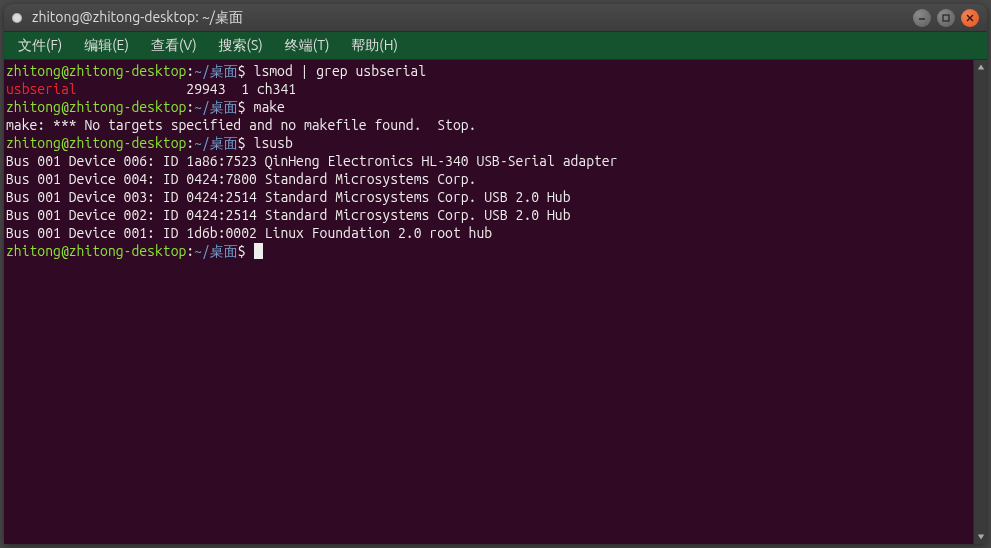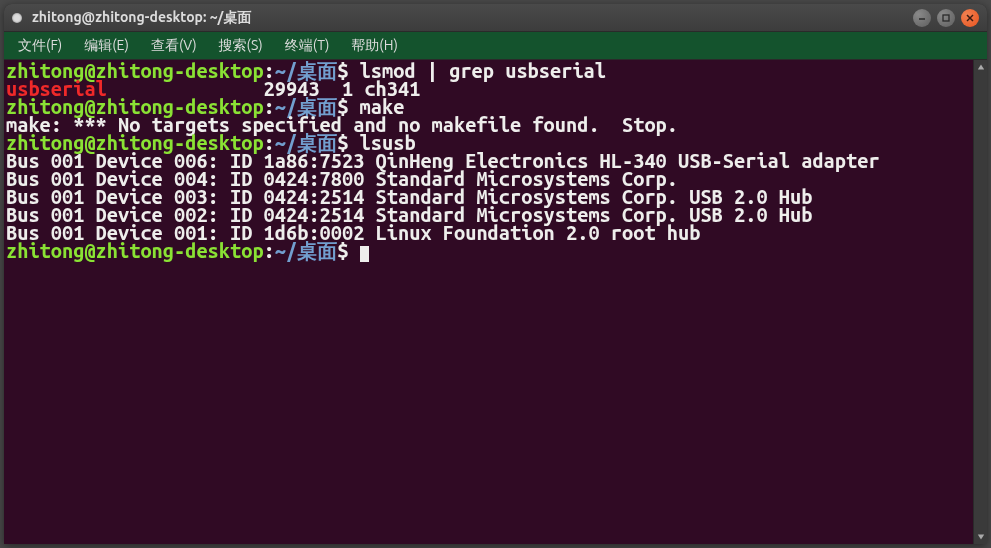--- a/index.html
+++ b/index.html
@@ -37,21 +37,21 @@
     }
     .titlebar .app-icon {
       width: 10px;
       height: 10px;
       border-radius: 50%;
       background: #dcdcdc;
       margin-right: 10px;
       box-shadow: inset 0 0 2px rgba(0,0,0,0.5);
     }
     .titlebar .title-text {
-      font-weight: bold;
+      font-weight: normal;
       flex: 1;
     }
     .window-controls {
       display: flex;
       gap: 6px;
     }
     .win-btn {
       width: 18px;
       height: 18px;
       border-radius: 50%;
@@ -94,26 +94,25 @@
       flex: 1;
       background: #2d0922;
       background: #300a24;
       display: flex;
       position: relative;
     }
     .terminal-content {
       flex: 1;
       padding: 2px 2px;
       font-family: "Ubuntu Mono", "DejaVu Sans Mono", monospace;
-      font-size: 20px;
+      font-size: 14px;
       line-height: 18px;
       white-space: pre;
       color: #eeeeec;
       overflow: hidden;
-      font-weight: bold;
     }
     .scrollbar {
       width: 14px;
       background: #3a3a3a;
       border-left: 1px solid #2a2a2a;
       position: relative;
     }
     .scrollbar .arrow {
       width: 100%;
       height: 14px;

